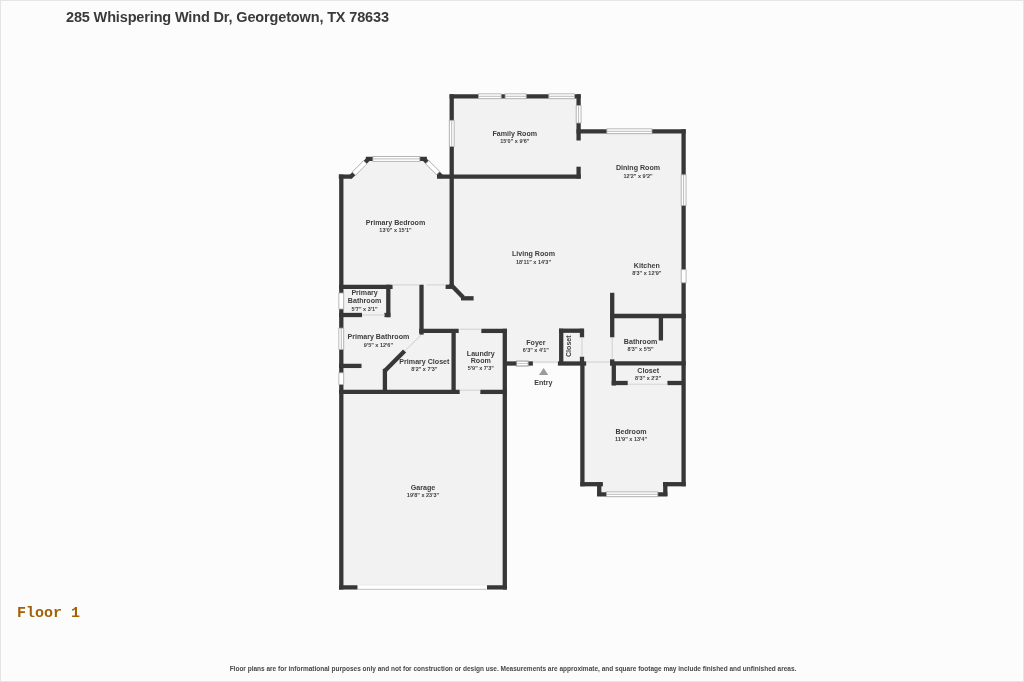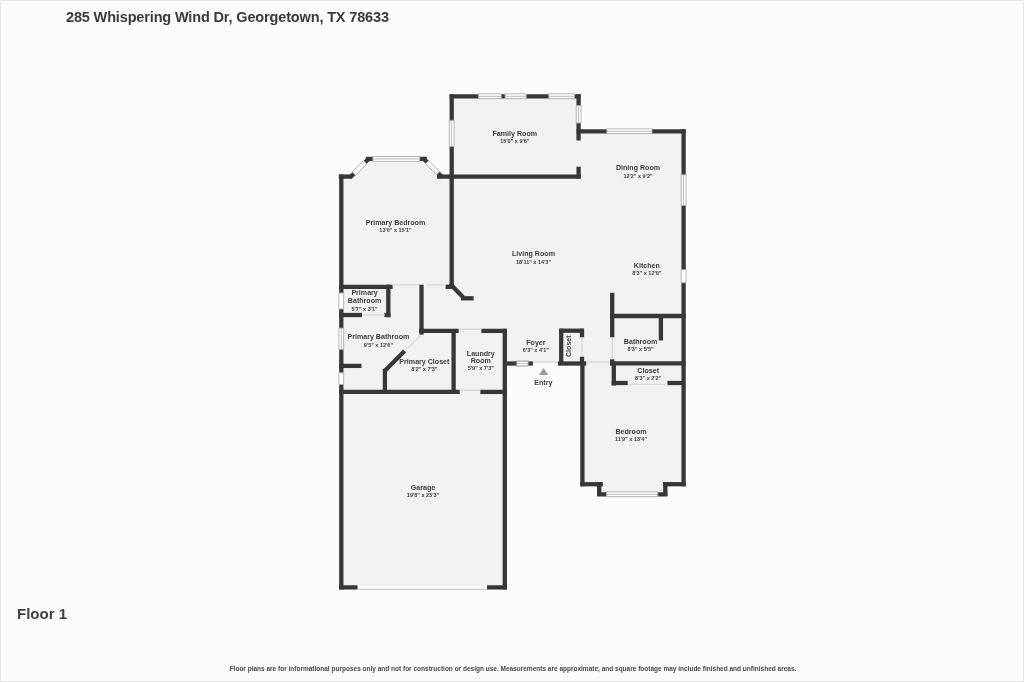--- a/index.html
+++ b/index.html
@@ -1,17 +1,17 @@
 <!DOCTYPE html>
 <html><head><meta charset="utf-8"><style>
 html,body{margin:0;padding:0;background:#fcfcfc;}
 body{width:1024px;height:682px;position:relative;font-family:"Liberation Sans",sans-serif;overflow:hidden;
 border:1px solid #e5e5e5;box-sizing:border-box;}
 .title{position:absolute;left:17px;top:8px;font-size:14.5px;font-weight:bold;color:#3a3a3a;letter-spacing:-0.15px;margin-left:48px;}
-.floor{position:absolute;left:16px;top:604px;font-size:15px;font-weight:bold;color:#404040;}
+.floor{position:absolute;left:16px;top:604px;font-size:15px;font-weight:bold;color:#a16207;font-family:Liberation Mono, monospace;}
 .foot{position:absolute;left:0;top:663.5px;width:1024px;text-align:center;font-size:6.5px;font-weight:bold;color:#474747;}
 </style></head>
 <body>
 <div class="title">285 Whispering Wind Dr, Georgetown, TX 78633</div>
 <svg width="1024" height="682" style="position:absolute;left:0;top:0;filter:blur(0.3px)">
 <path d="M450.7,95.3 L577.6,95.3 L577.6,130.3 L682.6,130.3 L682.6,483.2 L664.3,483.2 L664.3,493.3 L598.2,493.3 L598.2,483.2 L581.4,483.2 L581.4,362.5 L503.8,362.5 L503.8,586.4 L340.3,586.4 L340.3,175.6 L349.0,175.6 L370.0,157.9 L420.5,157.9 L438.0,175.6 L450.7,175.6 Z" fill="#f2f2f2"></path>
 <line x1="448.6" y1="95.3" x2="579.6" y2="95.3" stroke="#373737" stroke-width="4.3"></line>
 <line x1="450.7" y1="93.2" x2="450.7" y2="284.5" stroke="#373737" stroke-width="4.3"></line>
 <line x1="577.6" y1="93.2" x2="577.6" y2="139.5" stroke="#373737" stroke-width="4.3"></line>
 <line x1="577.6" y1="165.7" x2="577.6" y2="177.6" stroke="#373737" stroke-width="4.3"></line>

